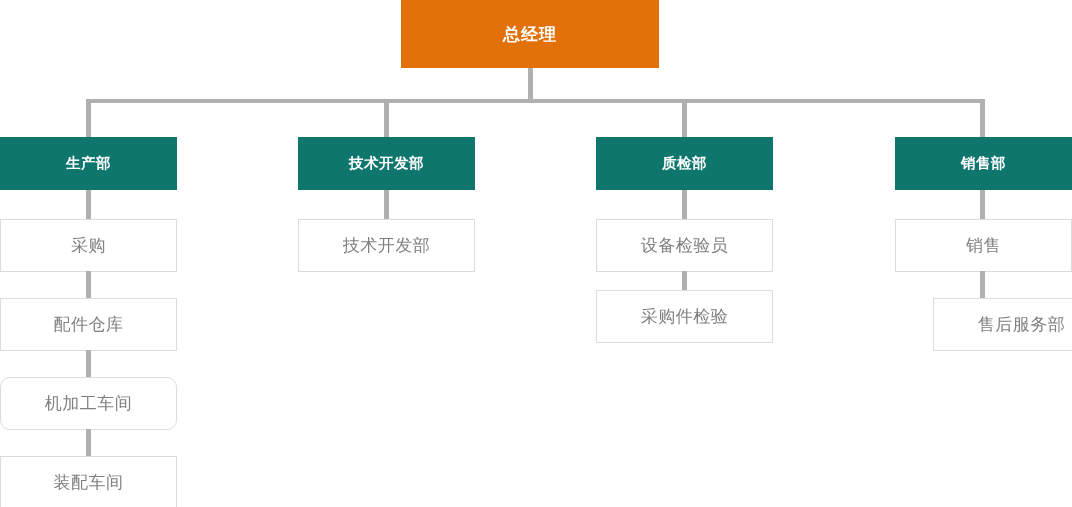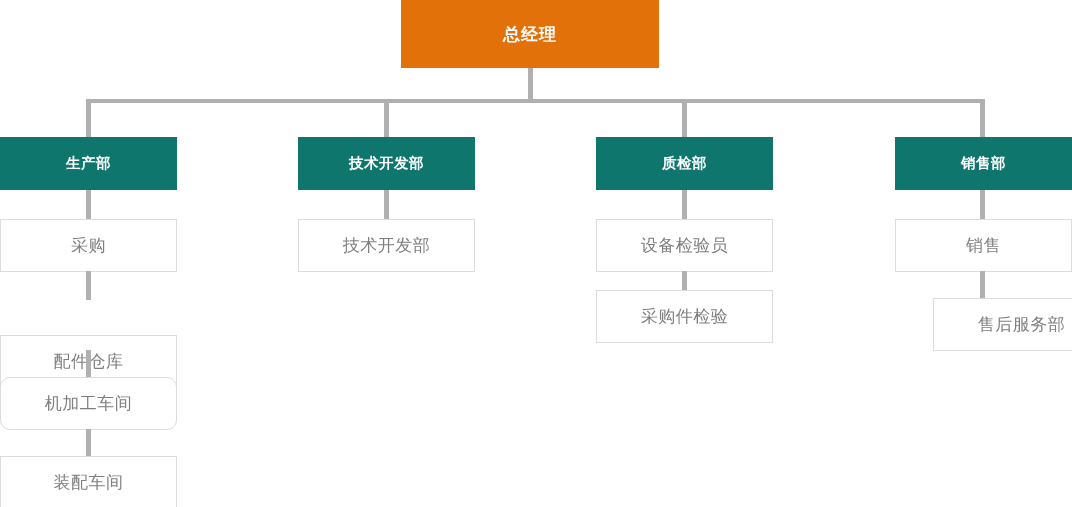--- a/index.html
+++ b/index.html
@@ -91,21 +91,21 @@
   <div class="conn conn-v" style="left:384px; top:99px; height:40px;"></div>
   <div class="conn conn-v" style="left:682px; top:99px; height:40px;"></div>
   <div class="conn conn-v" style="left:980px; top:99px; height:40px;"></div>
 
   <div class="dept-node" style="left:0px; top:137px;">生产部</div>
 
   <div class="conn conn-v" style="left:86px; top:190px; height:30px;"></div>
   <div class="leaf-node" style="left:0px; top:219px;">采购</div>
 
   <div class="conn conn-v" style="left:86px; top:271px; height:29px;"></div>
-  <div class="leaf-node" style="left:0px; top:298px;margin-top:37px;">配件仓库</div>
+  <div class="leaf-node" style="left:0px; top:298px;">配件仓库</div>
 
   <div class="conn conn-v" style="left:86px; top:350px; height:29px;"></div>
   <div class="leaf-node" style="left:0px; top:377px;border-radius:10px;">机加工车间</div>
 
   <div class="conn conn-v" style="left:86px; top:429px; height:29px;"></div>
   <div class="leaf-node" style="left:0px; top:456px;">装配车间</div>
 
   <div class="dept-node" style="left:298px; top:137px;">技术开发部</div>
 
   <div class="conn conn-v" style="left:384px; top:190px; height:30px;"></div>

